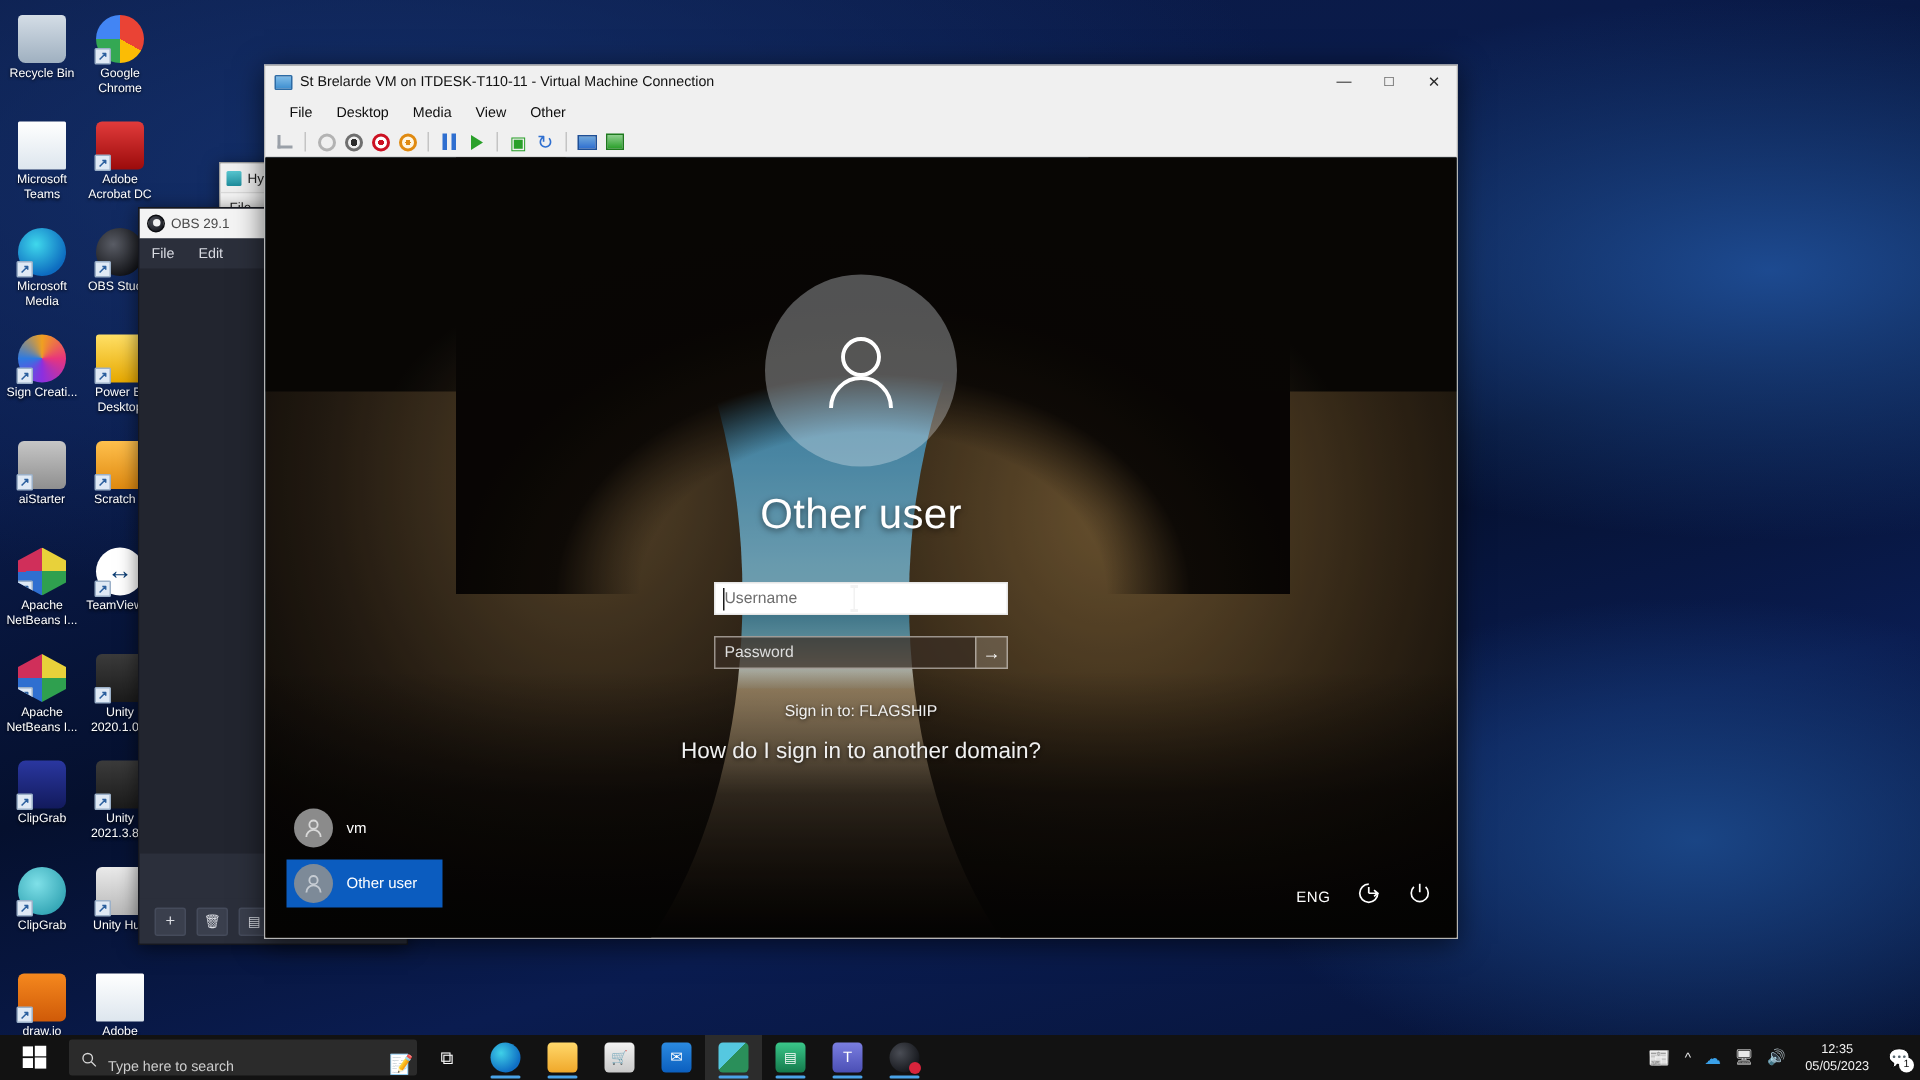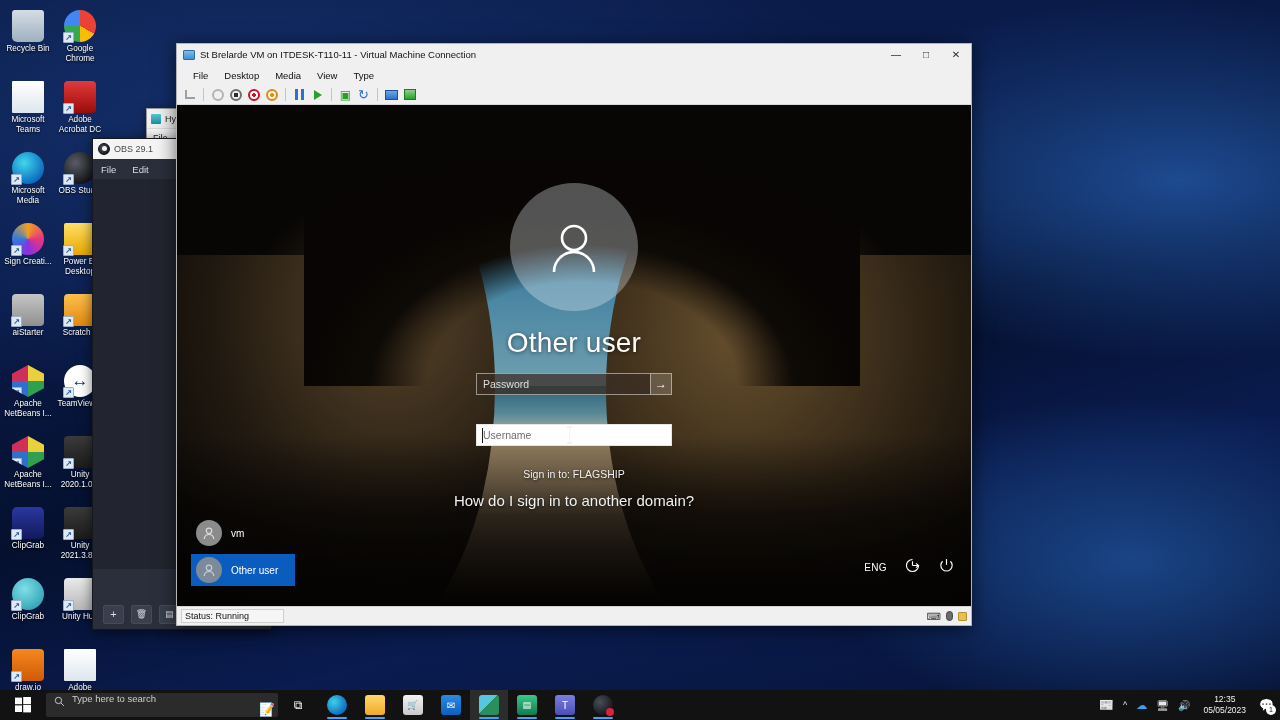--- a/index.html
+++ b/index.html
@@ -282,21 +282,21 @@
   .user-row.selected { background: #0b5cbf; width: 104px; }
   .user-av {
     width: 26px; height: 26px; border-radius: 50%; background: #8b8b8b;
     display: flex; align-items: center; justify-content: center; flex: none;
   }
   .user-row.selected .user-av { background: #7d8a98; }
   .user-nm { font-size: 10px; color: #fff; white-space: nowrap; }
 
   
   #login-controls {
-    position: absolute; right: 16px; bottom: 28px; display: flex;
+    position: absolute; right: 16px; bottom: 16px; display: flex;
     align-items: center; gap: 17px;
   }
   #lang-indicator { font-size: 10px; color: #fff; letter-spacing: .4px; }
 
   
   #vm-statusbar {
     height: 19px; background: #f0f0f0; border-top: 1px solid #d4d4d4;
     display: flex; align-items: center; flex: none; padding: 0 4px;
   }
   #vm-status-text {
@@ -319,21 +319,21 @@
   #taskbar {
     position: absolute; left: 0; bottom: 0; width: 1280px; height: 30px;
     background: #121212; display: flex; align-items: center;
   }
   #start-button {
     width: 46px; height: 30px; display: flex; align-items: center;
     justify-content: center;
   }
   #search-box {
     width: 232px; height: 24px; background: #2b2b2b; border-radius: 2px;
-    display: flex; align-items: flex-start; gap: 7px; padding: 0 8px;
+    display: flex; align-items: flex-end; gap: 7px; padding: 0 8px;
     position: relative; overflow: hidden;
   }
   #search-placeholder { font-size: 9.5px; color: #cdcdcd; }
   #taskview-button {
     width: 40px; height: 30px; display: flex; align-items: center;
     justify-content: center;
   }
   .tb-app {
     width: 38px; height: 30px; display: flex; align-items: center;
     justify-content: center; position: relative;
@@ -550,21 +550,21 @@
       <div class="wbtn">—</div>
       <div class="wbtn">□</div>
       <div class="wbtn close">✕</div>
     </div>
 
     <div id="vm-menubar">
       <span class="mi">File</span>
       <span class="mi">Desktop</span>
       <span class="mi">Media</span>
       <span class="mi">View</span>
-      <span class="mi">Type</span>
+      <span class="mi">Other</span>
     </div>
 
     <div id="vm-toolbar">
       <div class="tb-ico">
         <span style="display:inline-block;width:10px;height:9px;border-left:2px solid #9aa0a8;border-bottom:2px solid #9aa0a8;"></span>
       </div>
       <div class="tb-sep"></div>
       <div class="tb-ico">
         <span class="circ" style="border-color:#b3b3b3;"></span>
       </div>
@@ -613,31 +613,31 @@
       <div id="login-center">
         <div id="login-avatar">
           <svg width="64" height="64" viewBox="0 0 64 64">
             <circle cx="32" cy="23" r="12" fill="none" stroke="#ffffff" stroke-width="2.6"></circle>
             <path d="M12 57 a20 20 0 0 1 40 0" fill="none" stroke="#ffffff" stroke-width="2.6"></path>
           </svg>
         </div>
 
         <div id="login-name">Other user</div>
 
+        <div id="username-field">
+          <span id="username-caret"></span>
+          <span class="ph">Username</span>
+          <span id="ibeam"></span>
+        </div>
+
         <div id="password-row">
           <div id="password-field">
             <span class="ph">Password</span>
           </div>
           <div id="submit-button">→</div>
-        </div>
-
-        <div id="username-field">
-          <span id="username-caret"></span>
-          <span class="ph">Username</span>
-          <span id="ibeam"></span>
         </div>
 
         <div id="signin-domain">Sign in to: FLAGSHIP</div>
         <div id="domain-link">How do I sign in to another domain?</div>
       </div>
 
       <div id="user-list">
         <div class="user-row">
           <span class="user-av">
             <svg width="16" height="16" viewBox="0 0 64 64">
@@ -669,28 +669,20 @@
         </span>
         <span>
           <svg width="17" height="17" viewBox="0 0 24 24">
             <path d="M6.5 6 a8 8 0 1 0 11 0" fill="none" stroke="#ffffff" stroke-width="1.6"></path>
             <path d="M12 3 L12 11" fill="none" stroke="#ffffff" stroke-width="1.6"></path>
           </svg>
         </span>
       </div>
     </div>
 
-    <div id="vm-statusbar">
-      <span id="vm-status-text">Status: Running</span>
-      <div id="vm-status-icons">
-        <span style="font-size:10px;color:#333;">⌨</span>
-        <span style="display:inline-block;width:7px;height:10px;border:1px solid #444;border-radius:4px;background:#6b6b6b;"></span>
-        <span style="display:inline-block;width:9px;height:9px;background:#e8c04a;border:1px solid #b8922c;border-radius:1px;"></span>
-      </div>
-    </div>
   </div>
 
   <div id="taskbar">
     <div id="start-button">
       <svg width="16" height="16" viewBox="0 0 16 16">
         <rect x="0" y="0.6" width="7" height="6.6" fill="#ffffff"></rect>
         <rect x="8.2" y="0" width="7.8" height="7.2" fill="#ffffff"></rect>
         <rect x="0" y="8.4" width="7" height="6.6" fill="#ffffff"></rect>
         <rect x="8.2" y="8" width="7.8" height="7.4" fill="#ffffff"></rect>
       </svg>

